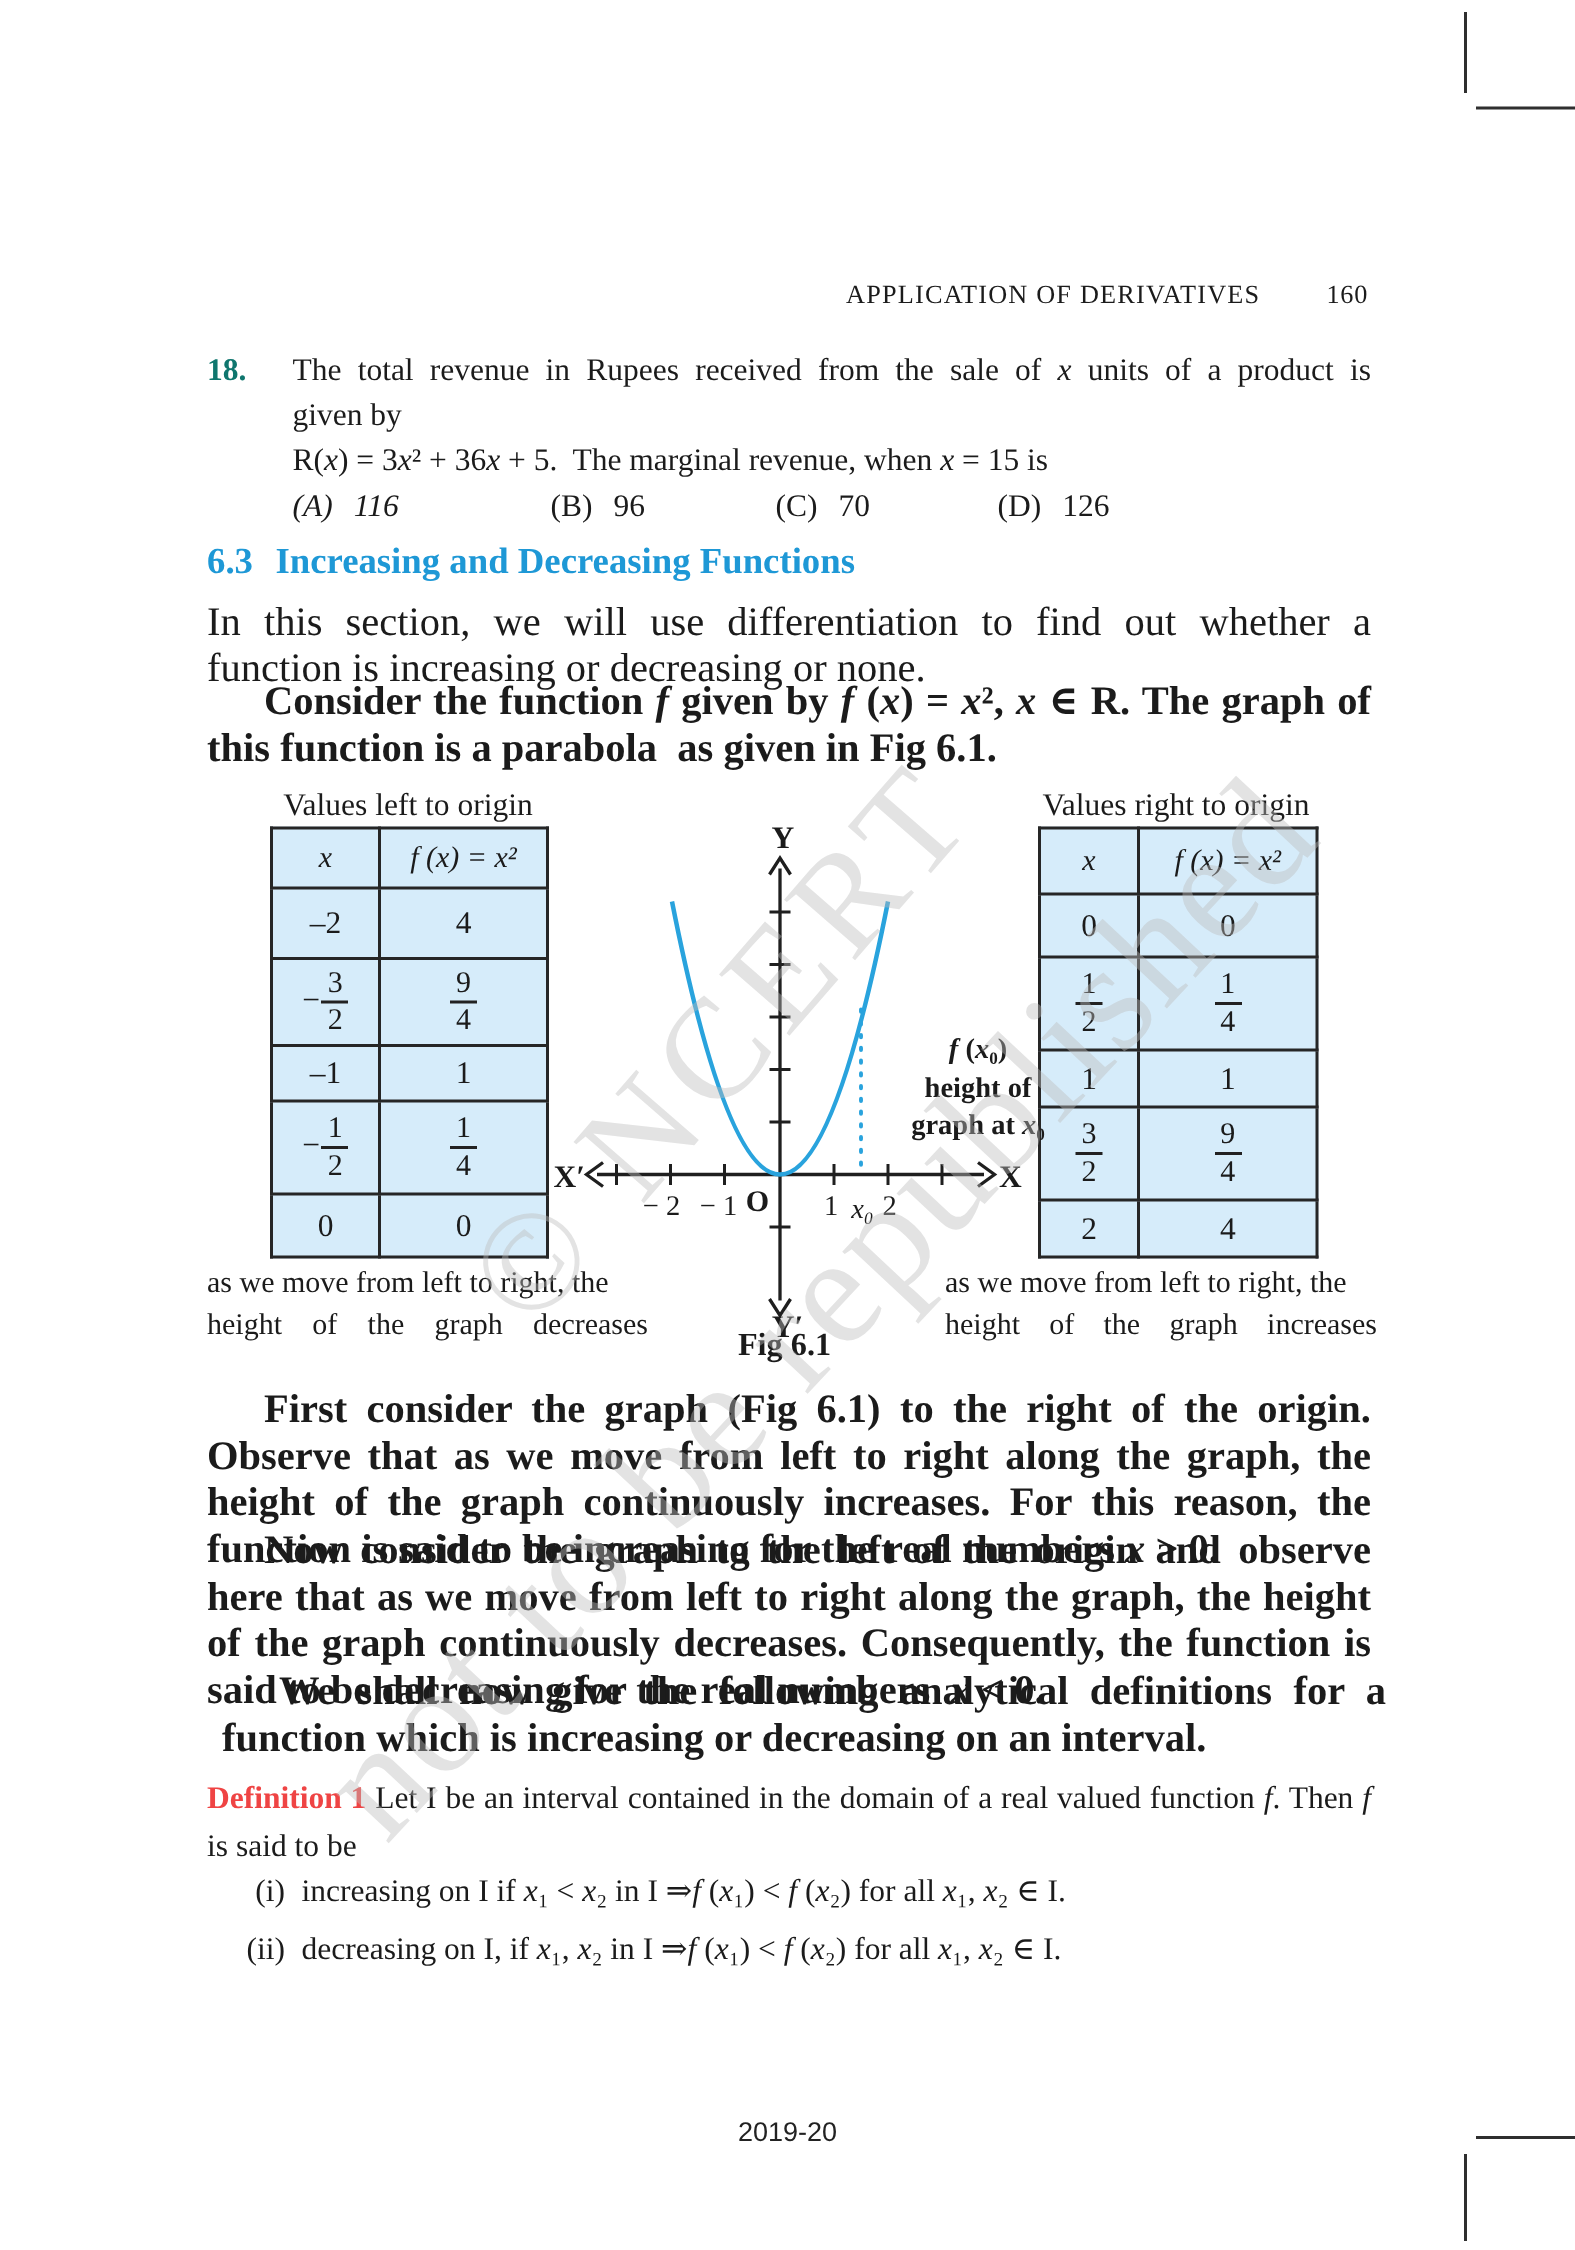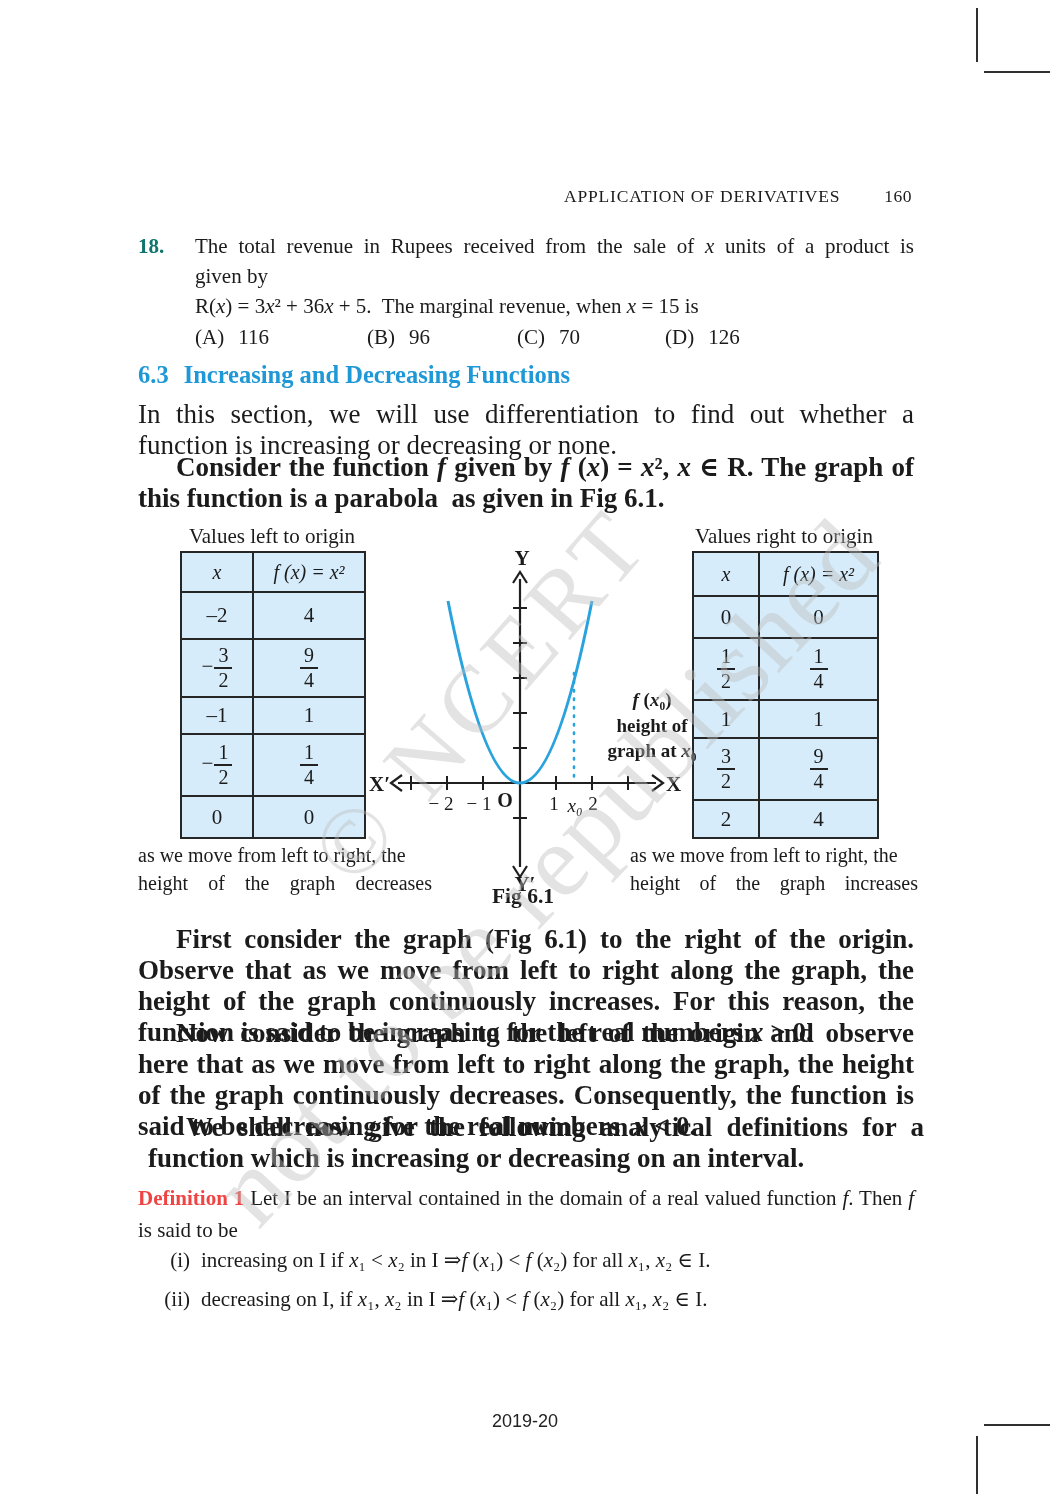--- a/index.html
+++ b/index.html
@@ -19,21 +19,21 @@
   .pg-header .pgnum{margin-left:44px; letter-spacing:.5px;}
   
   .q18{position:absolute; left:138px; top:231px; width:776px; font-size:21px; line-height:30px;}
   .q-row{display:flex;}
   .q-num{width:57px; font-weight:bold; color:#0f766e;}
   .q-body{flex:1;}
   .line-fill{text-align:justify; text-align-last:justify;}
   .q-options{display:flex; margin-top:1px;}
   .opt{display:inline-block;}
   .opt .opt-label{margin-right:14px;}
-  .opt-a{width:172px;} .opt-b{width:150px;} .opt-c{width:148px;}
+  .opt-a{width:172px;font-style:italic;} .opt-b{width:150px;} .opt-c{width:148px;}
   
   .sec-heading{
     position:absolute; left:138px; top:361px; font-size:24.5px; font-weight:bold;
     color:#1e98d6;
   }
   .sec-heading .sec-num{margin-right:15px;}
   
   .para{position:absolute; left:138px; width:776px; font-size:27px; line-height:31px; text-align:justify;}
   .indent{text-indent:38px;font-weight:bold;}
   

